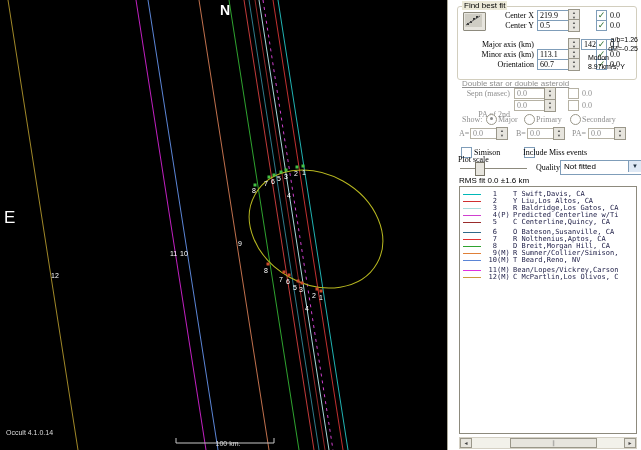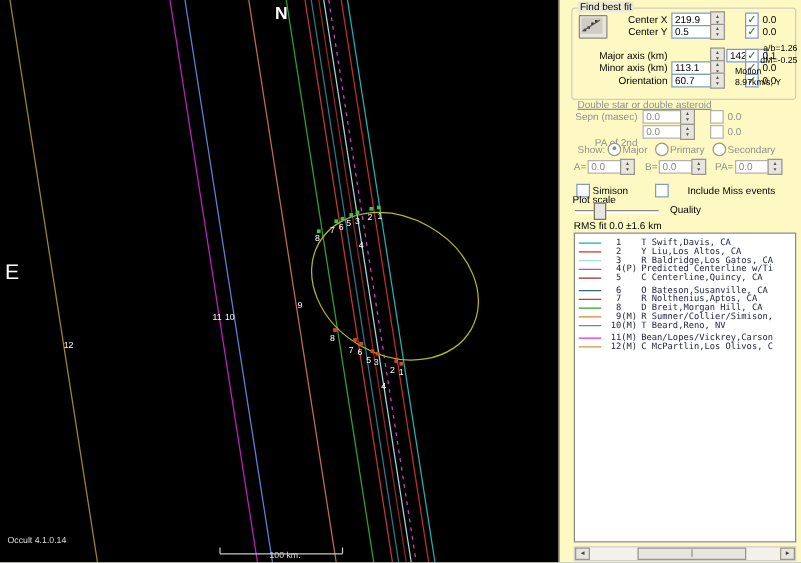--- a/index.html
+++ b/index.html
@@ -7,22 +7,22 @@
   
   #plot-area{position:absolute;left:0;top:0;width:447px;height:450px;background:#000;}
   #plot-svg{position:absolute;left:0;top:0;}
   .ptxt{position:absolute;color:#fff;white-space:pre;}
   .title1,.title2{left:3px;font-size:9px;font-weight:bold;letter-spacing:.2px;}
   .title1{top:1px;} .title2{top:11px;}
   .nlab{left:220px;top:2px;font-size:14px;font-weight:bold;}
   .elab{left:4px;top:208px;font-size:17px;}
   .ver{left:6px;top:429px;font-size:7px;color:#ddd;}
   
-  #panel{position:absolute;left:447px;top:0;width:194px;height:450px;background:#fef9c3;border-left:1px solid #aca899;font-size:8px;color:#000;}
-  #panel .abs{position:absolute;}
+  #panel{position:absolute;left:447px;top:0;width:194px;height:450px;background:#ffffff;border-left:1px solid #aca899;font-size:8px;color:#000;}
+  #panel .abs{position:absolute;font-family:Liberation Serif, serif;}
   .group{position:absolute;left:9px;top:6px;width:178px;height:72px;border:1px solid #d2cebe;border-radius:3px;}
   .group-label{position:absolute;left:14px;top:1px;background:#ece9d8;padding:0 2px;font-size:8px;}
   .fitbtn{position:absolute;left:15px;top:12px;width:21px;height:17px;background:#e7e5de;border:1px solid #8d8a7d;border-radius:1px;}
   .lab{position:absolute;font-size:8px;line-height:9px;}
   .lab.r{text-align:right;}
   .tbox{position:absolute;height:9px;background:#fff;border:1px solid #7f9db9;font-size:8px;line-height:9px;padding:0 2px;white-space:nowrap;overflow:hidden;}
   .tbox.dis{border-color:#b6b2a4;color:#8a8a8a;}
   .spin{position:absolute;width:10px;height:11px;background:#e7e5de;border:1px solid #9a978a;color:#555;font-size:4px;line-height:5px;text-align:center;}
   .spin::before{content:"▲";display:block;height:5px;}
   .spin::after{content:"▼";display:block;height:5px;}
@@ -192,27 +192,31 @@
     <div class="lab dis abs" style="left:68px;top:129px;">B=</div>
     <div class="tbox dis abs" style="left:79px;top:128px;width:22px;">0.0</div>
     <div class="spin" style="left:105px;top:127px;"></div>
     <div class="lab dis abs" style="left:124px;top:129px;">PA=</div>
     <div class="tbox dis abs" style="left:140px;top:128px;width:22px;">0.0</div>
     <div class="spin" style="left:166px;top:127px;"></div>
 
     <div class="cb" style="left:13px;top:147px;"></div>
     <div class="lab abs" style="left:26px;top:148px;">Simison</div>
     <div class="cb" style="left:76px;top:147px;"></div>
-    <div class="lab abs" style="left:102px;top:148px;">Include Miss events</div>
+    <div class="lab abs" style="left:75px;top:148px;">Include Miss events</div>
 
     <div class="lab abs" style="left:10px;top:155px;">Plot scale</div>
     <div class="slider-track"></div>
     <div class="slider-thumb"></div>
 
     <div class="lab abs" style="left:88px;top:163px;">Quality</div>
+    <div class="combo">
+      <span>Not fitted</span>
+      <span class="combo-arrow">▼</span>
+    </div>
 
     <div class="rms-lab">RMS fit 0.0 ±1.6 km</div>
 
     <div class="list" id="obs-list">
         <div class="lrow" style="top: 4px;">
           <div class="sw" style="background: rgb(0, 184, 184);"></div>
           <div class="num" style="">1</div>
           <div class="flag" style=""></div>
           <div class="nm" style="">T Swift,Davis, CA</div>
         </div>

